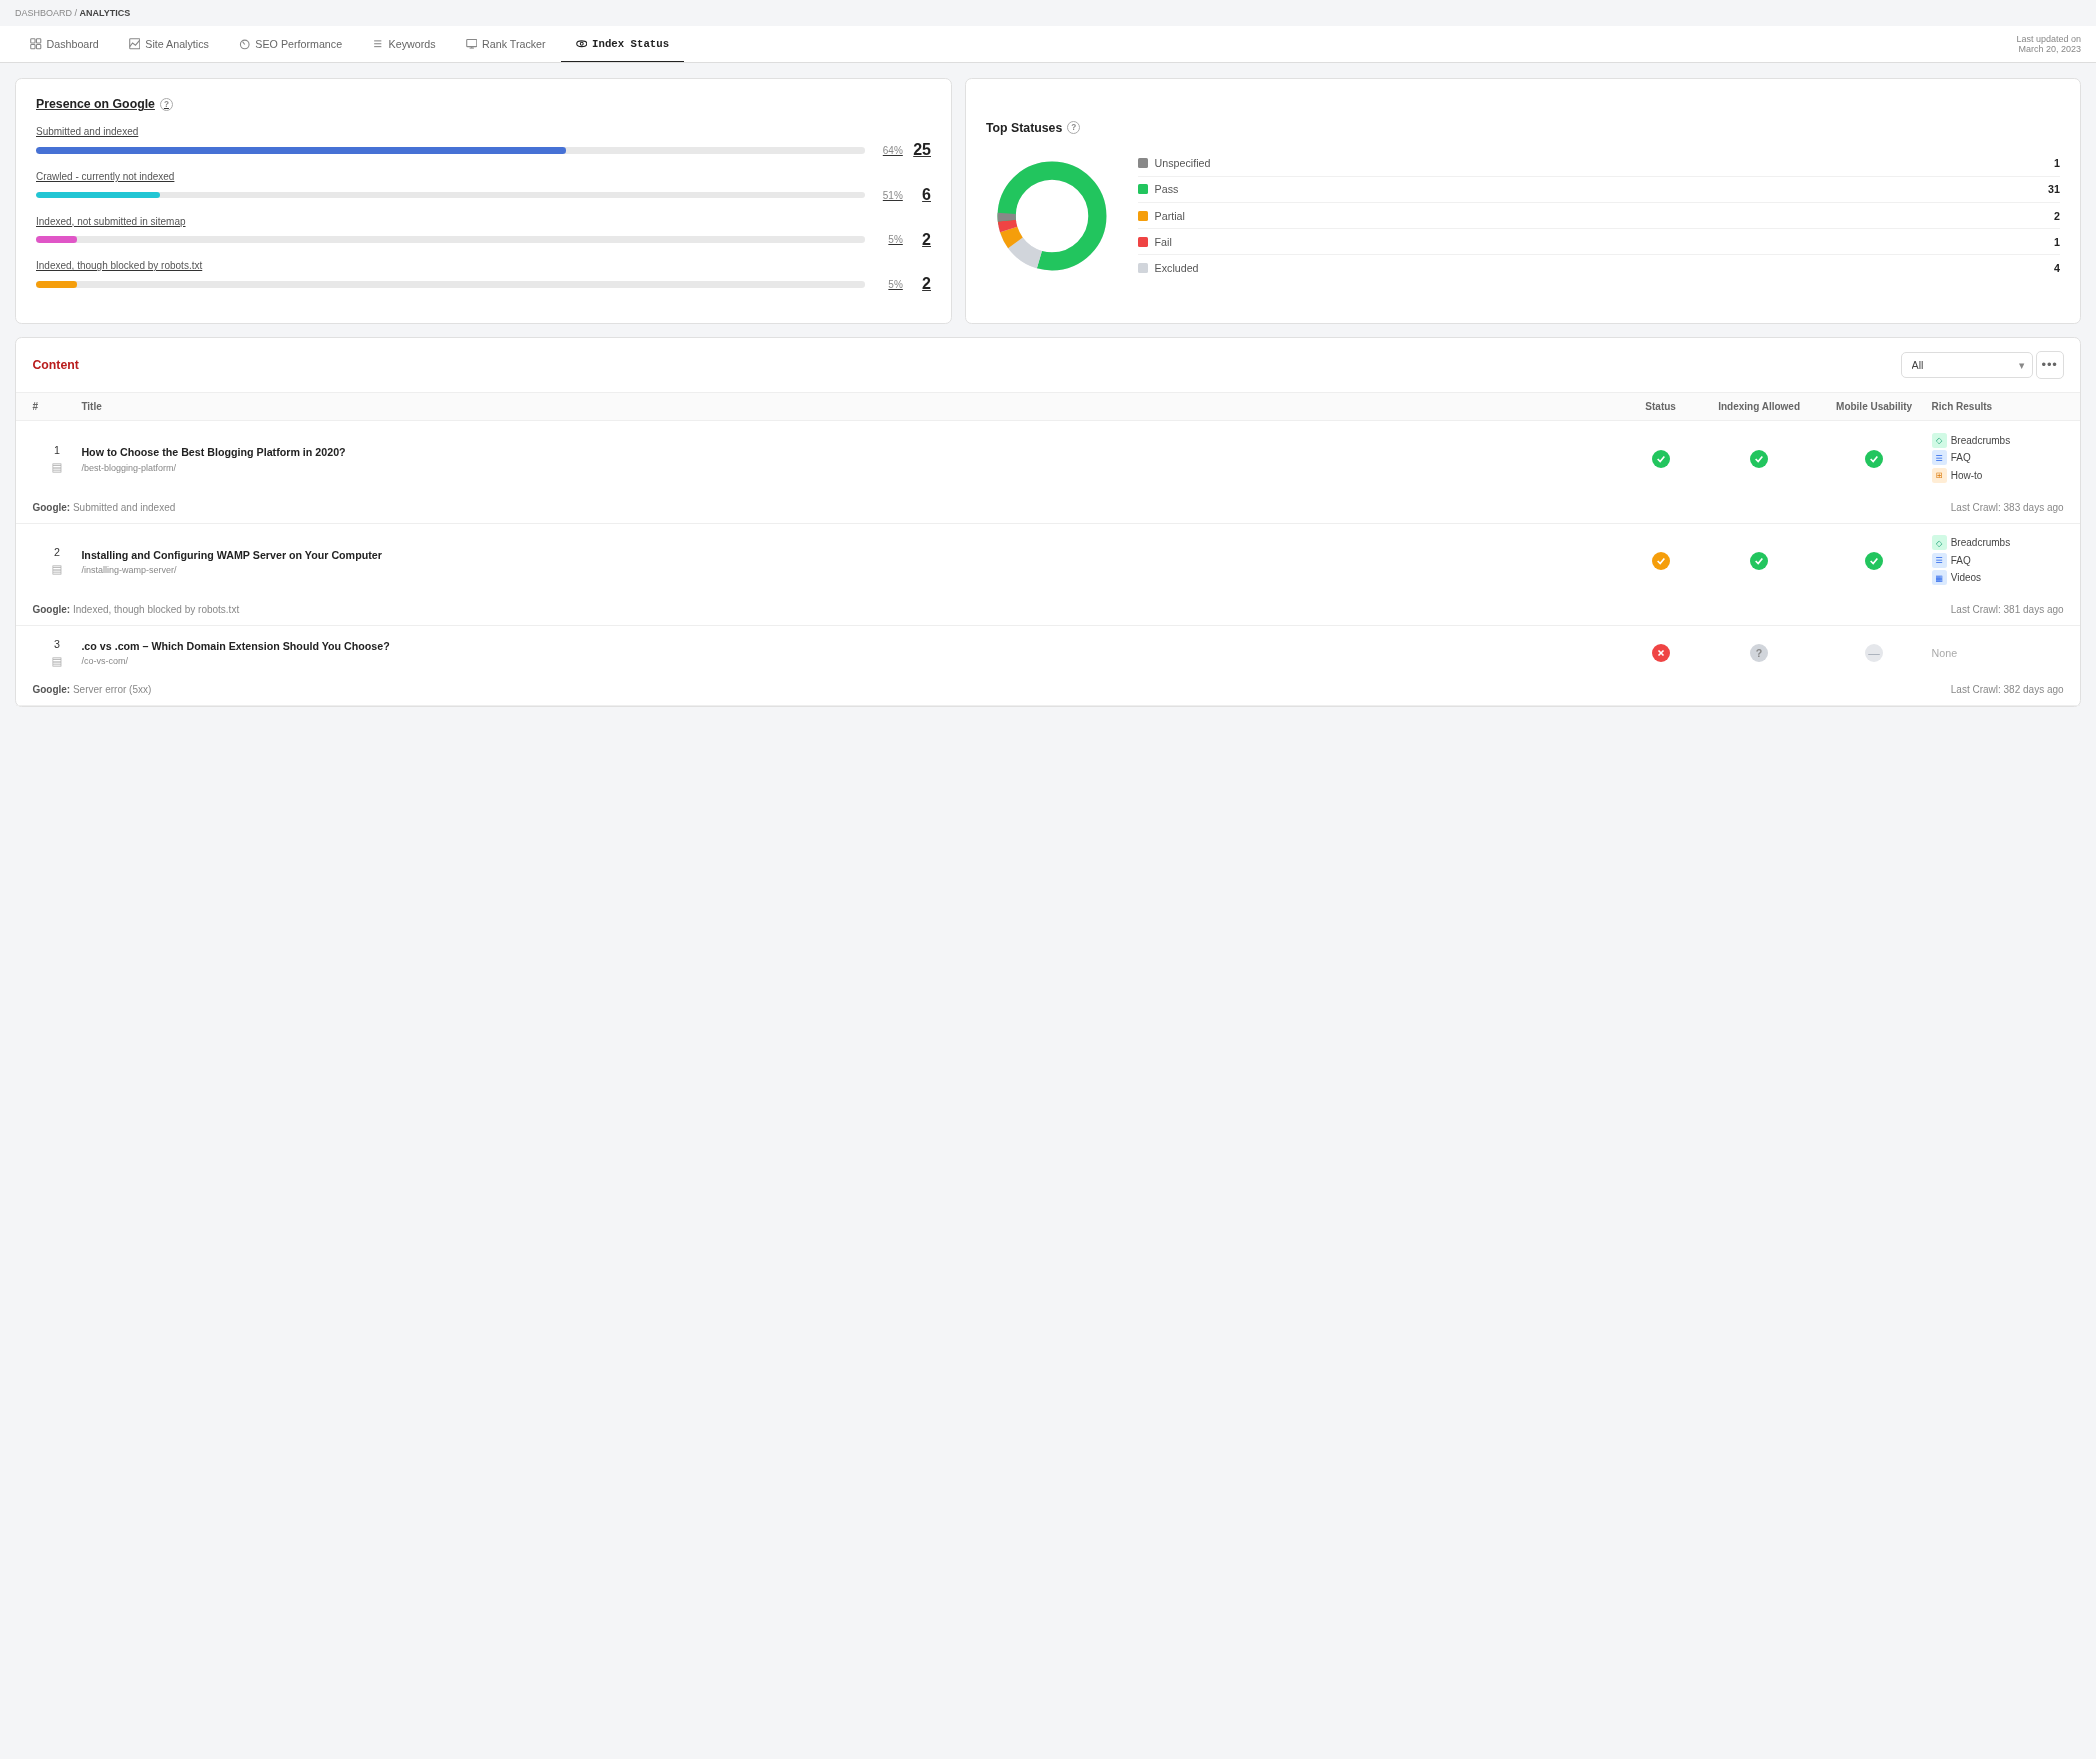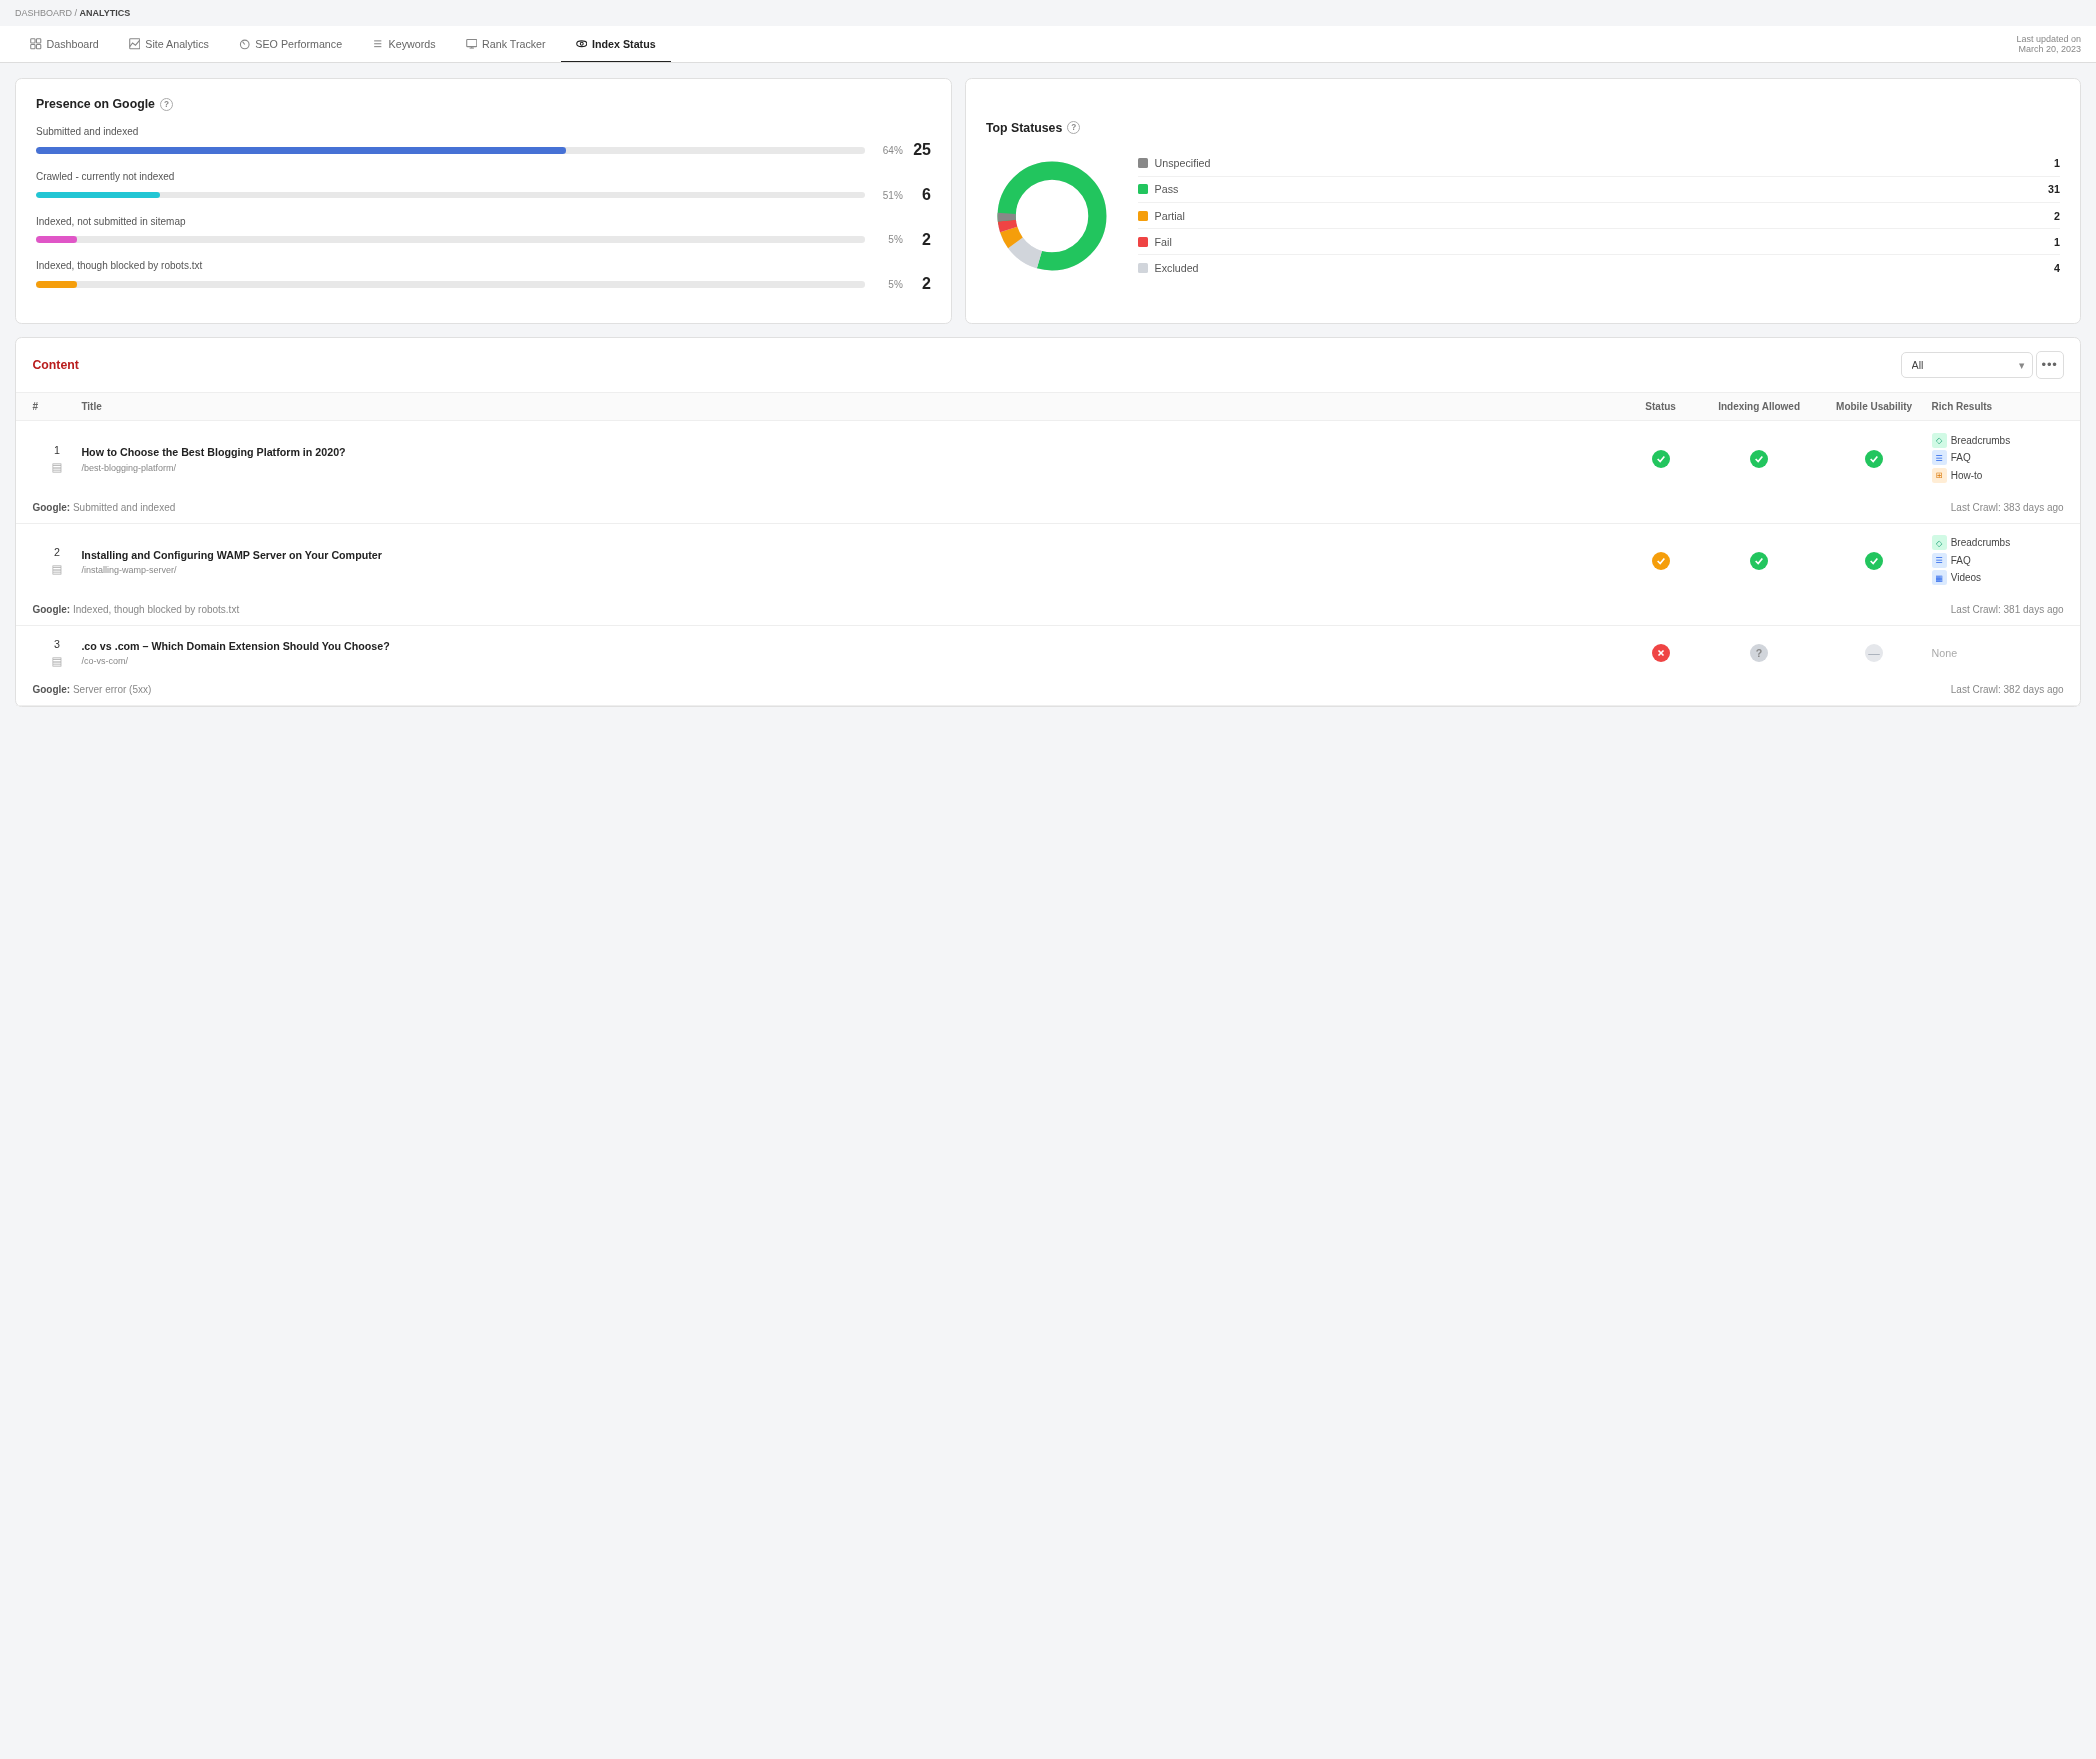--- a/index.html
+++ b/index.html
@@ -4,30 +4,30 @@
   <style>
     * { box-sizing: border-box; margin: 0; padding: 0; }
     body { font-family: -apple-system, BlinkMacSystemFont, 'Segoe UI', sans-serif; background: #f4f5f7; color: #333; font-size: 10.7px; }
 
     .breadcrumb { padding: 8.2px 15px; font-size: 9px; color: #888; background: #f4f5f7; }
     .breadcrumb span.bold { font-weight: 700; color: #444; }
 
     .tab-bar { display: flex; align-items: center; background: #fff; border-bottom: 0.8px solid #ddd; padding: 0 15px; justify-content: space-between; }
     .tabs { display: flex; gap: 0; }
     .tab { display: flex; align-items: center; gap: 5px; padding: 11.5px 15px; font-size: 10.7px; color: #666; cursor: pointer; border-bottom: 1.6px solid transparent; white-space: nowrap; }
-    .tab.active { color: #222; font-weight: 600; border-bottom: 1.6px solid #222; }
+    .tab.active { color: #222; font-weight: 600; border-bottom: 1.6px solid #222; font-family: Liberation Mono, monospace; }
     .tab svg { width: 11.5px; height: 11.5px; }
     .tab-right { font-size: 9px; color: #888; text-align: right; padding: 6.6px 0; }
 
     .main { padding: 15px; }
 
     .cards-row { display: flex; gap: 13px; margin-bottom: 13px; }
 
     .card { background: #fff; border: 0.8px solid #e0e0e0; border-radius: 6.6px; padding: 18px 20px; }
-    .card-left { flex: 1; }
+    .card-left { flex: 1; text-decoration: underline; }
     .card-right { flex: 1.2; display: flex; align-items: center; justify-content: space-around; }
 
     .card-title { font-size: 12.3px; font-weight: 600; color: #222; margin-bottom: 15px; display: flex; align-items: center; gap: 5px; }
     .help-icon { width: 13px; height: 13px; border-radius: 50%; border: 0.8px solid #aaa; display: inline-flex; align-items: center; justify-content: center; font-size: 8.2px; color: #888; cursor: pointer; }
 
     .presence-row { margin-bottom: 11.5px; }
     .presence-label { font-size: 10px; color: #555; margin-bottom: 4.1px; }
     .bar-row { display: flex; align-items: center; gap: 8.2px; }
     .bar-track { flex: 1; height: 6.6px; background: #e8e8e8; border-radius: 3.3px; overflow: hidden; }
     .bar-fill { height: 100%; border-radius: 3.3px; }

